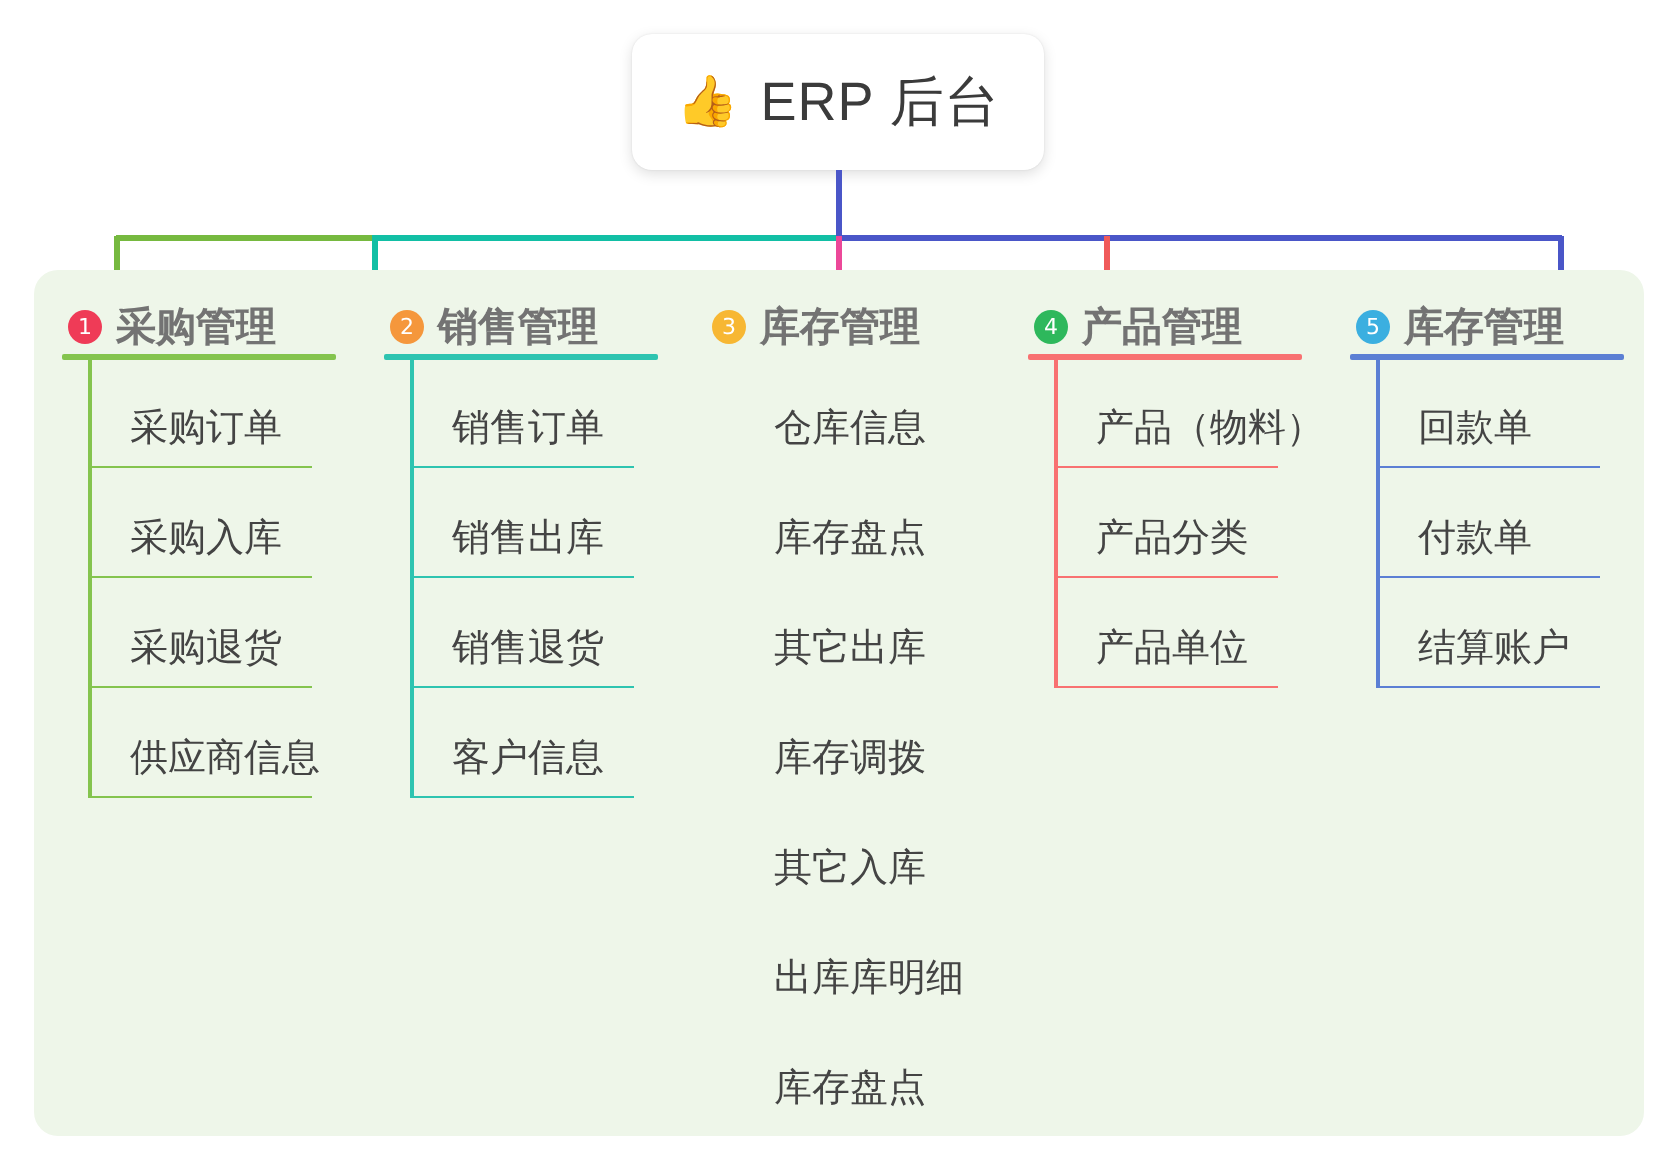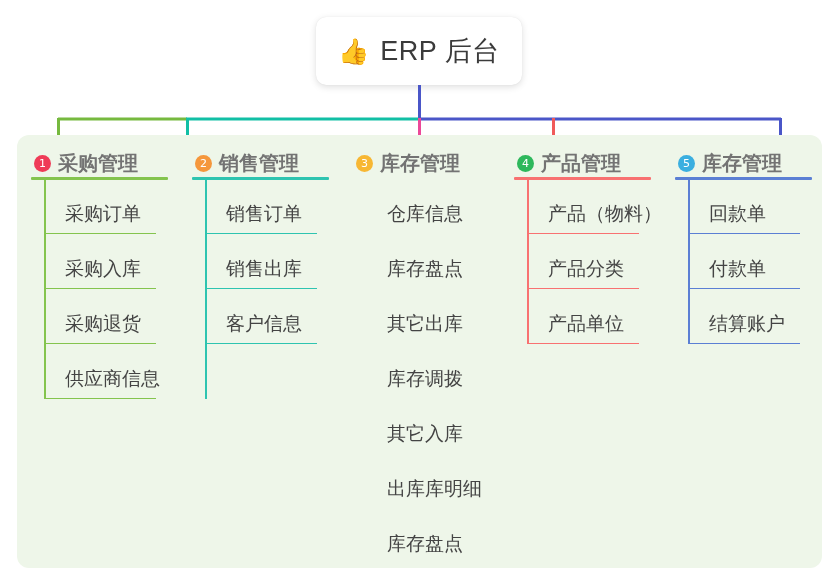--- a/index.html
+++ b/index.html
@@ -225,20 +225,24 @@
         <div class="items">
           <div class="leaf">
             <span class="leaf-label">销售订单</span>
             <div class="leaf-rule" style="background: rgb(46, 196, 176);"></div>
           </div>
           <div class="leaf">
             <span class="leaf-label">销售出库</span>
             <div class="leaf-rule" style="background: rgb(46, 196, 176);"></div>
           </div>
           <div class="leaf">
+            <span class="leaf-label">销售退货</span>
+            <div class="leaf-rule" style="background: rgb(46, 196, 176);"></div>
+          </div>
+          <div class="leaf">
             <span class="leaf-label">客户信息</span>
             <div class="leaf-rule" style="background: rgb(46, 196, 176);"></div>
           </div>
         </div>
       </div>
       <div class="column">
         <div class="col-header">
           <span class="badge" style="background: rgb(247, 183, 51);">3</span>
           <span class="col-title">库存管理</span>
         </div>

